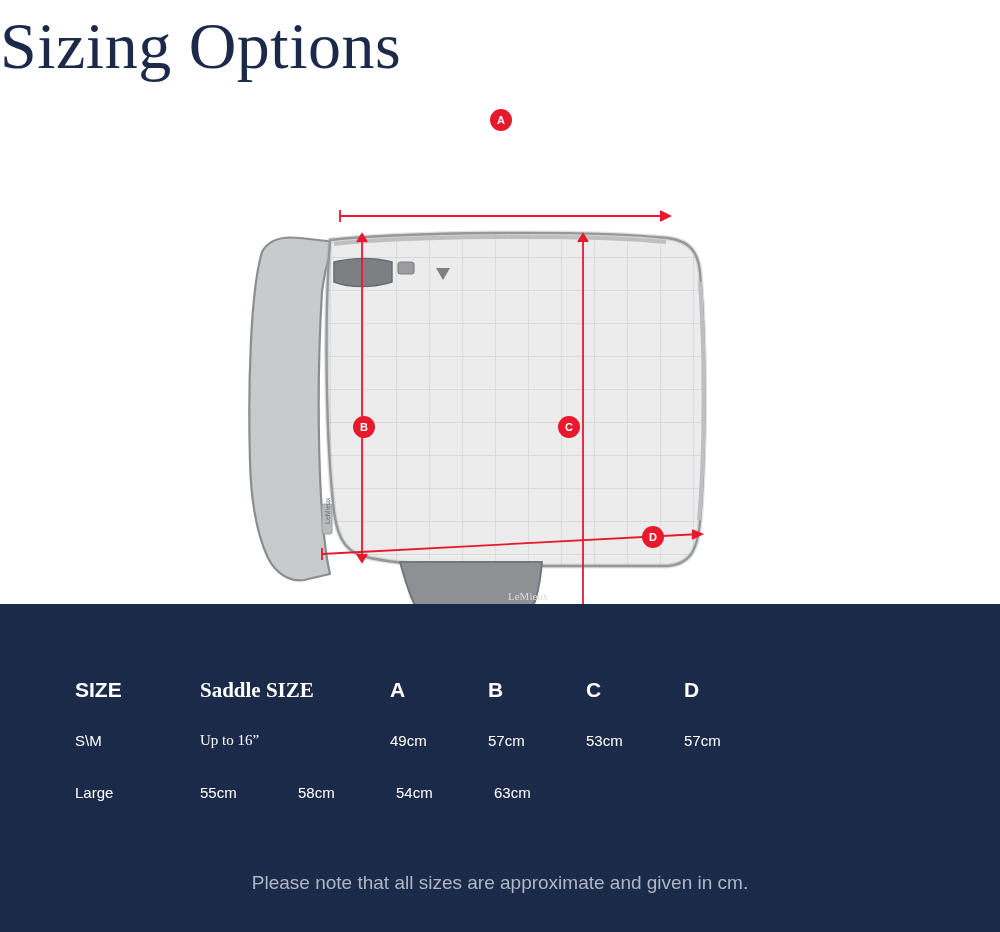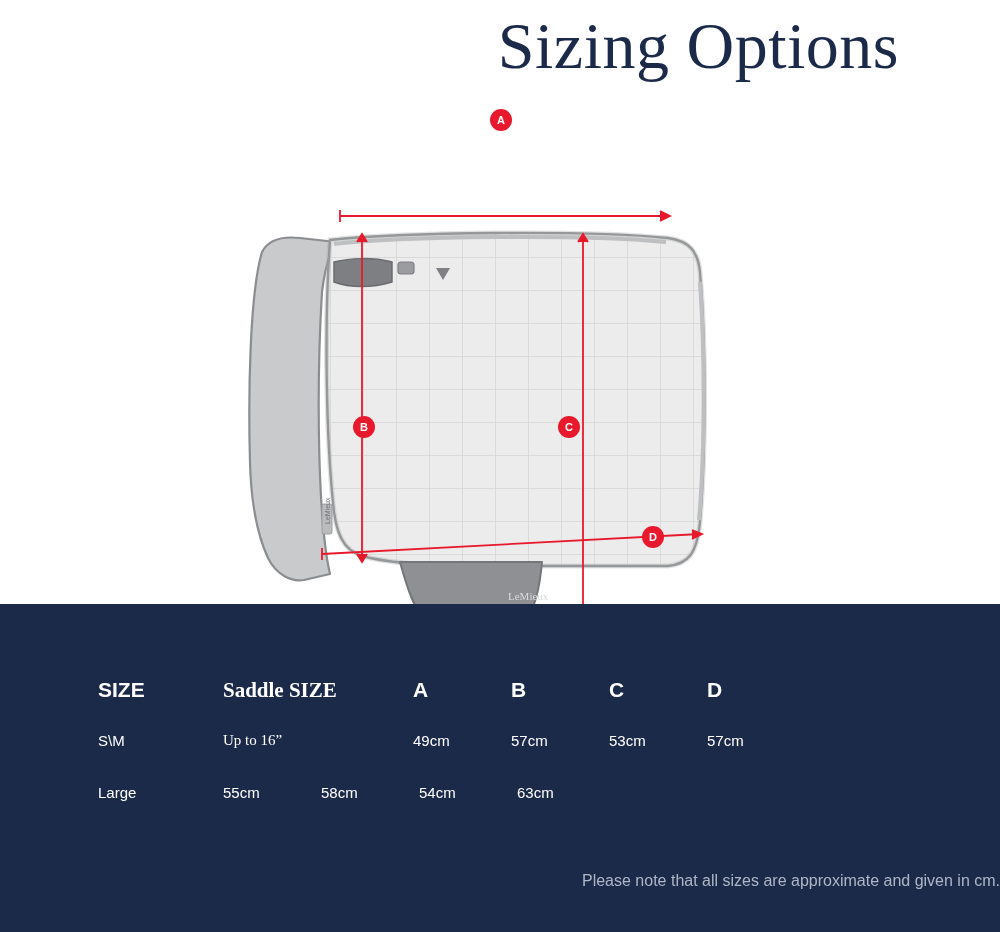--- a/index.html
+++ b/index.html
@@ -22,21 +22,21 @@
 
   
   .title-area {
     position: absolute;
     top: 0;
     left: 0;
     width: 899px;
     height: 92px;
     display: flex;
     align-items: center;
-    justify-content: flex-end;
+    justify-content: flex-start;
   }
   .title {
     font-family: "Liberation Serif", serif;
     font-size: 66px;
     line-height: 70px;
     color: #1c2a4a;
     font-weight: 400;
     letter-spacing: 0.5px;
     white-space: nowrap;
   }
@@ -88,21 +88,21 @@
   .table {
     position: absolute;
     top: 62px;
     left: 0;
     width: 1000px;
     border-collapse: collapse;
   }
   .row {
     display: flex;
     align-items: center;
-    padding-left: 98px;
+    padding-left: 75px;
     box-sizing: border-box;
   }
   .row.head {
     height: 48px;
   }
   .row.body {
     height: 52px;
   }
   .cell {
     font-family: "Liberation Sans", sans-serif;
@@ -122,23 +122,23 @@
   .c-c      { width: 98px; }
   .c-d      { width: 98px; }
 
   .head .c-saddle { font-size: 20px; }
 
   .footnote {
     position: absolute;
     left: 0;
     top: 268px;
     width: 1000px;
-    text-align: right;
+    text-align: center;
     color: #aeb6c6;
-    font-size: 16px;
+    font-size: 19px;
     font-family: "Liberation Sans", sans-serif;
   }
 </style>
 </head>
 <body>
 
 <div class="page">
 
   <div class="title-area">
     <div class="title">Sizing Options</div>

